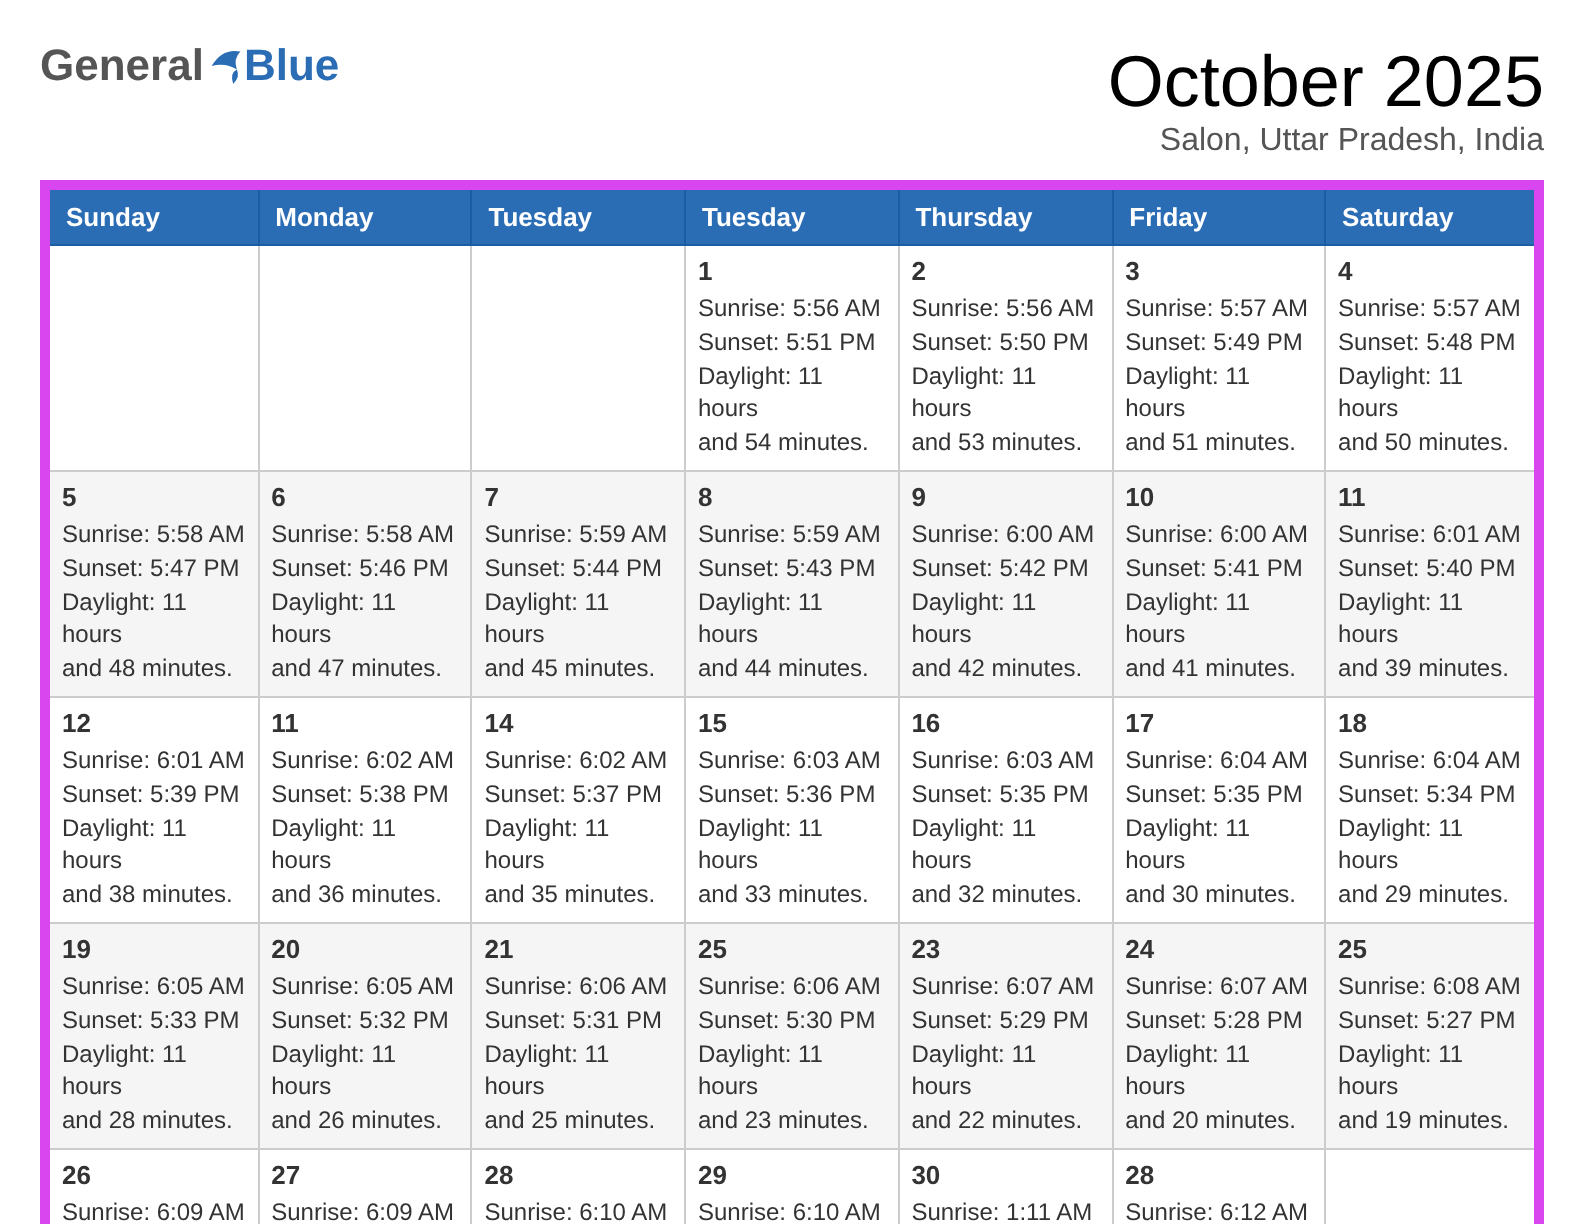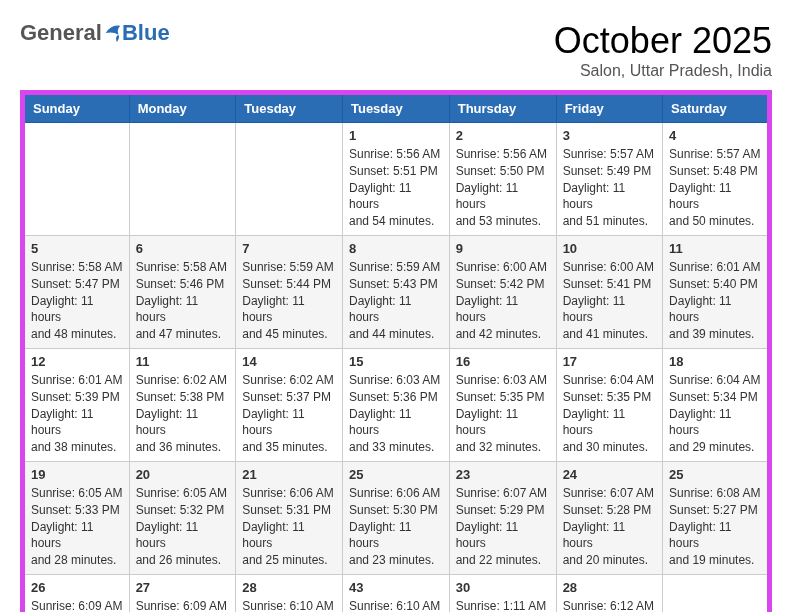--- a/index.html
+++ b/index.html
@@ -324,21 +324,21 @@
 and 16 minutes.</div>
         </td>
         <td>
           <div class="day-number">28</div>
           <div class="day-info" style="white-space: pre-line;">Sunrise: 6:10 AM
 Sunset: 5:25 PM
 Daylight: 11 hours
 and 15 minutes.</div>
         </td>
         <td>
-          <div class="day-number">43</div>
+          <div class="day-number">29</div>
           <div class="day-info" style="white-space: pre-line;">Sunrise: 6:10 AM
 Sunset: 5:24 PM
 Daylight: 11 hours
 and 13 minutes.</div>
         </td>
         <td>
           <div class="day-number">30</div>
           <div class="day-info" style="white-space: pre-line;">Sunrise: 1:11 AM
 Sunset: 5:24 PM
 Daylight: 11 hours

